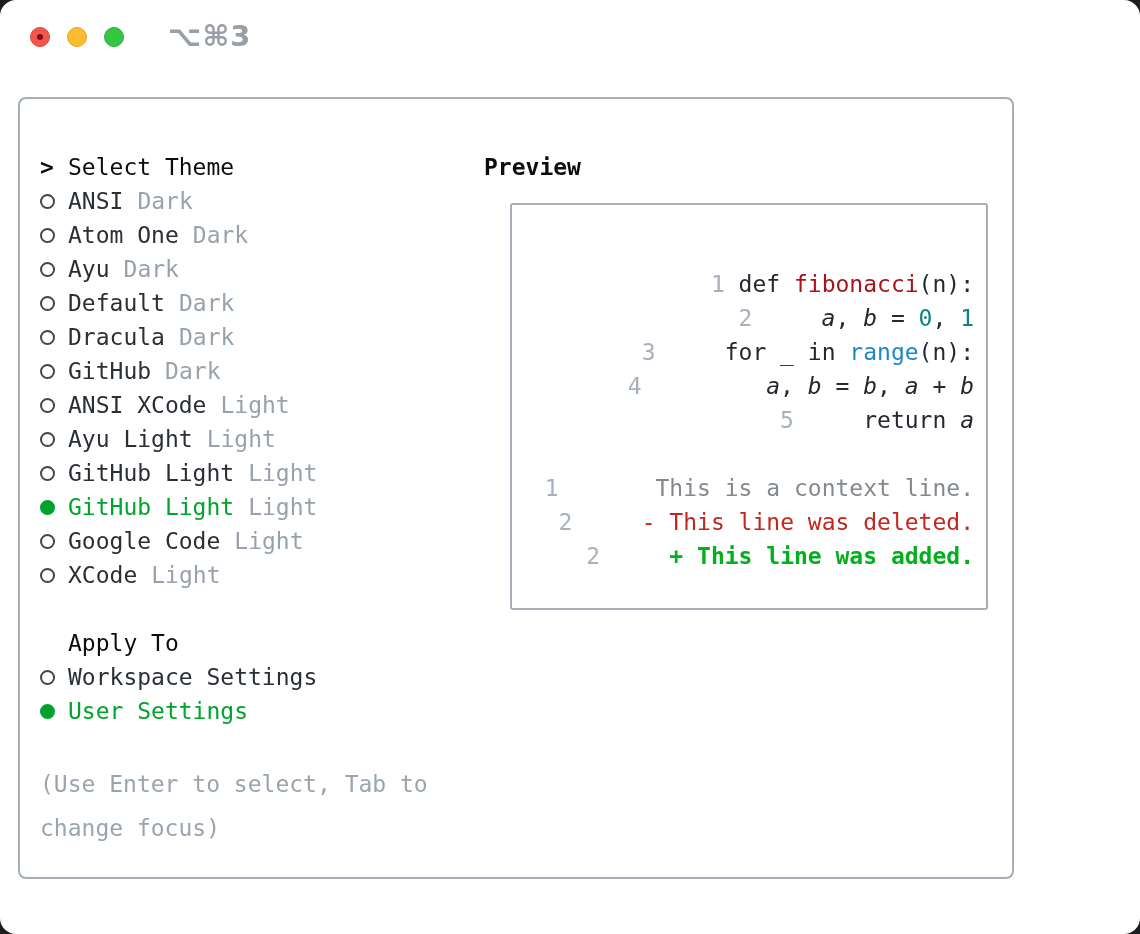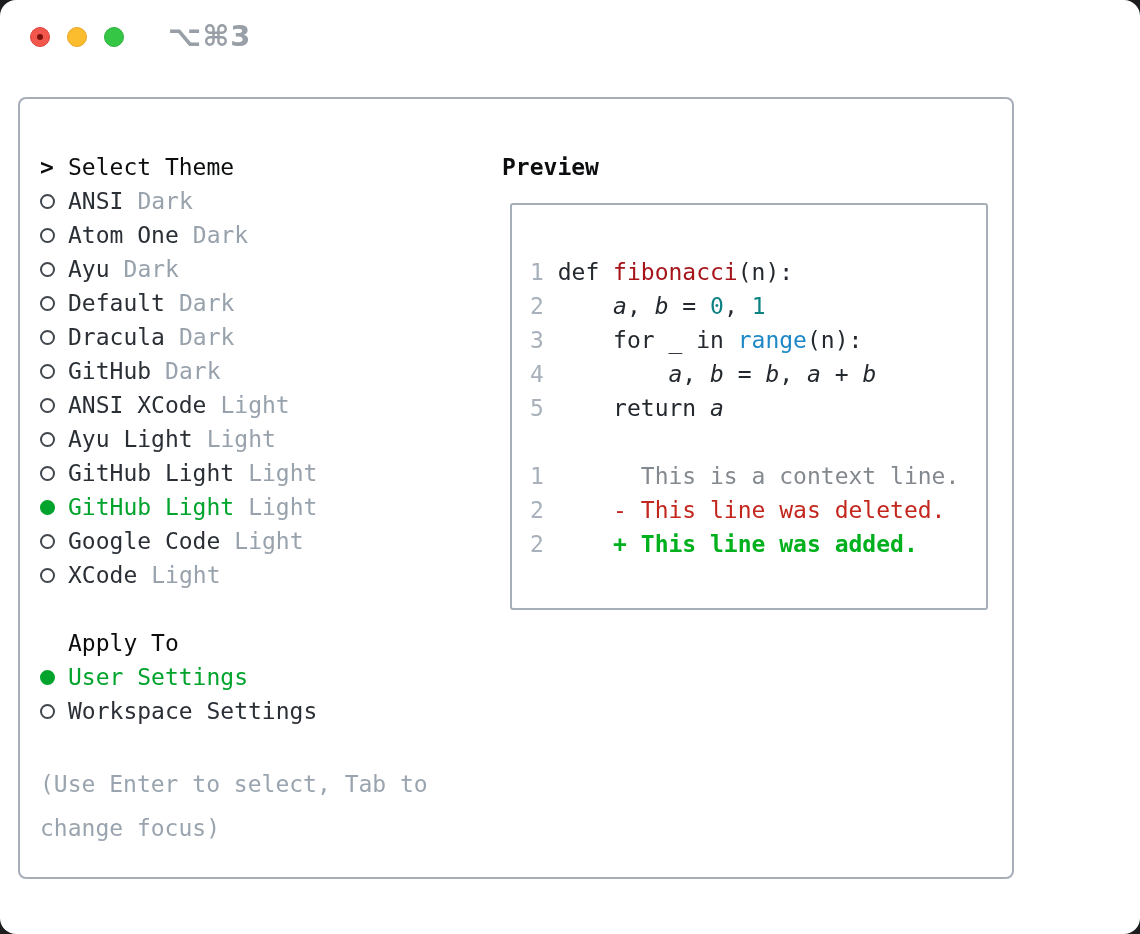--- a/index.html
+++ b/index.html
@@ -40,28 +40,28 @@
   .ring{width:15px;height:15px;border-radius:50%;border:2px solid #41474e;background:transparent;}
   .row.selected .ring{background:var(--green);border-color:var(--green);}
   .row.selected .lbl{color:var(--green);}
   .prompt{font-weight:bold;color:#0b0d0f;}
   .hdr{font-weight:normal;color:#0b0d0f;}
   .tag{color:var(--tag);margin-left:14px;}
   .spacer{height:34px;}
   .hint{margin-top:0;width:420px;font-size:23px;line-height:44px;color:var(--hint);}
 
   
-  .preview-title{position:absolute;left:482px;top:51px;height:34px;display:flex;align-items:center;
+  .preview-title{position:absolute;left:464px;top:51px;height:34px;display:flex;align-items:center;
     font-size:23px;font-weight:bold;color:#0b0d0f;}
   .preview-box{
     position:absolute;left:490px;top:104px;width:478px;height:407px;
     border:2px solid var(--border);border-radius:3px;background:#fff;overflow:hidden;
   }
-  .code{margin:0;padding:50px 0 0 18px;font-size:23px;line-height:34px;white-space:pre;
-    font-family:"DejaVu Sans Mono","Liberation Mono",monospace;}
+  .code{margin:12px;padding:50px 0 0 18px;font-size:23px;line-height:34px;white-space:pre;
+    font-family:"DejaVu Sans Mono","Liberation Mono",monospace;text-align:right;}
   .code div{height:34px;}
   .ln{color:var(--lnc);}
   .c-plain{color:var(--dark);}
   .c-fn{color:var(--fn);}
   .c-num{color:var(--numc);}
   .c-call{color:var(--call);}
   .c-var{color:var(--dark);font-style:italic;}
   .d-context{color:var(--ctx);}
   .d-deleted{color:var(--del);}
   .d-added{color:var(--add);font-weight:bold;}
@@ -172,31 +172,31 @@
         <span class="tag">Light</span>
       </div>
 
       <div class="spacer"></div>
 
       <div class="row">
         <span class="bullet"></span>
         <span class="hdr">Apply To</span>
       </div>
 
+      <div class="row apply-row">
+        <span class="bullet">
+            <span class="ring"></span>
+          </span>
+        <span class="lbl">Workspace Settings</span>
+      </div>
       <div class="row apply-row selected">
         <span class="bullet">
             <span class="ring"></span>
           </span>
         <span class="lbl">User Settings</span>
-      </div>
-      <div class="row apply-row">
-        <span class="bullet">
-            <span class="ring"></span>
-          </span>
-        <span class="lbl">Workspace Settings</span>
       </div>
 
       <div class="spacer"></div>
 
       <div class="hint">(Use Enter to select, Tab to change focus)</div>
     </div>
 
     <div class="preview-title">Preview</div>
 
     <div class="preview-box">

